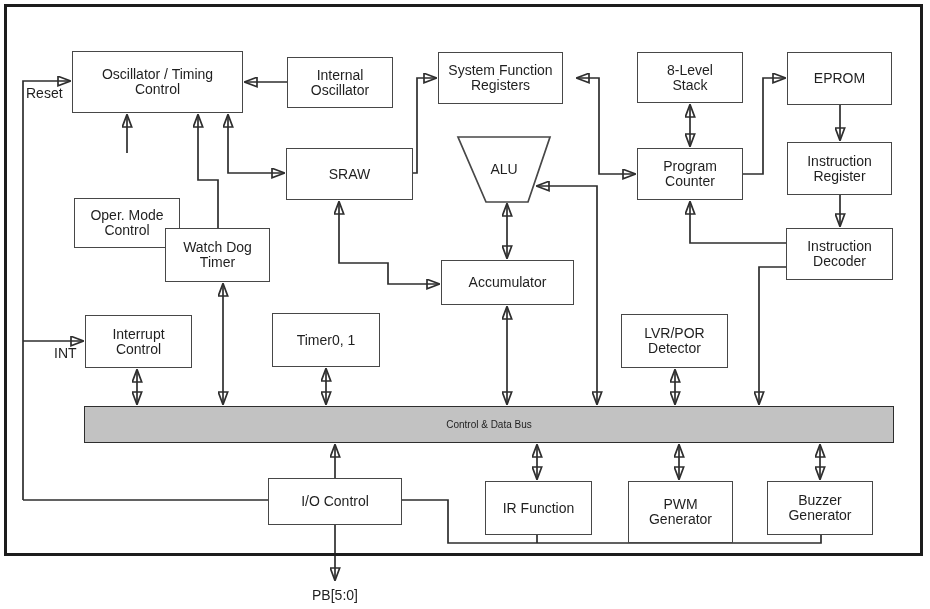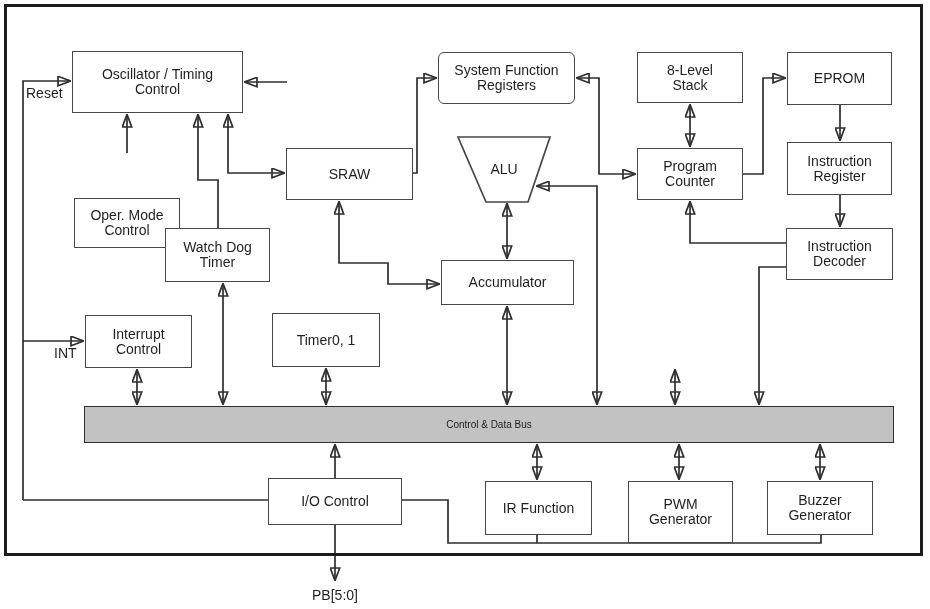--- a/index.html
+++ b/index.html
@@ -92,21 +92,23 @@
     <path d="M537,543 L537,535"></path>
     <path d="M680,543 L680,535"></path>
 
     <polygon class="shape" points="458,137 550,137 528,202 486,202"></polygon>
   </svg>
 
   <div class="outer-border"></div>
 
   <div class="block" style="left:72px;top:51px;width:171px;height:62px;">Oscillator / Timing
 Control</div>
-  <div class="block" style="left:438px;top:52px;width:137px;height:52px;border-radius:6px;">System Function
+  <div class="block" style="left:287px;top:57px;width:106px;height:51px;">Internal
+Oscillator</div>
+  <div class="block" style="left:438px;top:52px;width:125px;height:52px;">System Function
 Registers</div>
   <div class="block" style="left:637px;top:52px;width:106px;height:51px;">8-Level
 Stack</div>
   <div class="block" style="left:787px;top:52px;width:105px;height:53px;">EPROM</div>
 
   <div class="block" style="left:74px;top:153px;width:106px;height:50px;margin-top:45px;">Oper. Mode
 Control</div>
   <div class="block" style="left:286px;top:148px;width:127px;height:52px;">SRAW</div>
   <div class="alu-label" style="left:462px;top:156px;width:84px;height:26px;">ALU</div>
   <div class="block" style="left:637px;top:148px;width:106px;height:52px;">Program
@@ -116,20 +118,22 @@
 
   <div class="block" style="left:165px;top:228px;width:105px;height:54px;">Watch Dog
 Timer</div>
   <div class="block" style="left:786px;top:228px;width:107px;height:52px;">Instruction
 Decoder</div>
   <div class="block" style="left:441px;top:260px;width:133px;height:45px;">Accumulator</div>
 
   <div class="block" style="left:85px;top:315px;width:107px;height:53px;">Interrupt
 Control</div>
   <div class="block" style="left:272px;top:313px;width:108px;height:54px;">Timer0, 1</div>
+  <div class="block" style="left:621px;top:314px;width:107px;height:54px;">LVR/POR
+Detector</div>
 
   <div class="bus" style="left:84px;top:406px;width:810px;height:37px;">Control &amp; Data Bus</div>
 
   <div class="block" style="left:268px;top:478px;width:134px;height:47px;">I/O Control</div>
   <div class="block" style="left:485px;top:481px;width:107px;height:54px;">IR Function</div>
   <div class="block" style="left:628px;top:481px;width:105px;height:62px;">PWM
 Generator</div>
   <div class="block" style="left:767px;top:481px;width:106px;height:54px;">Buzzer
 Generator</div>
 

